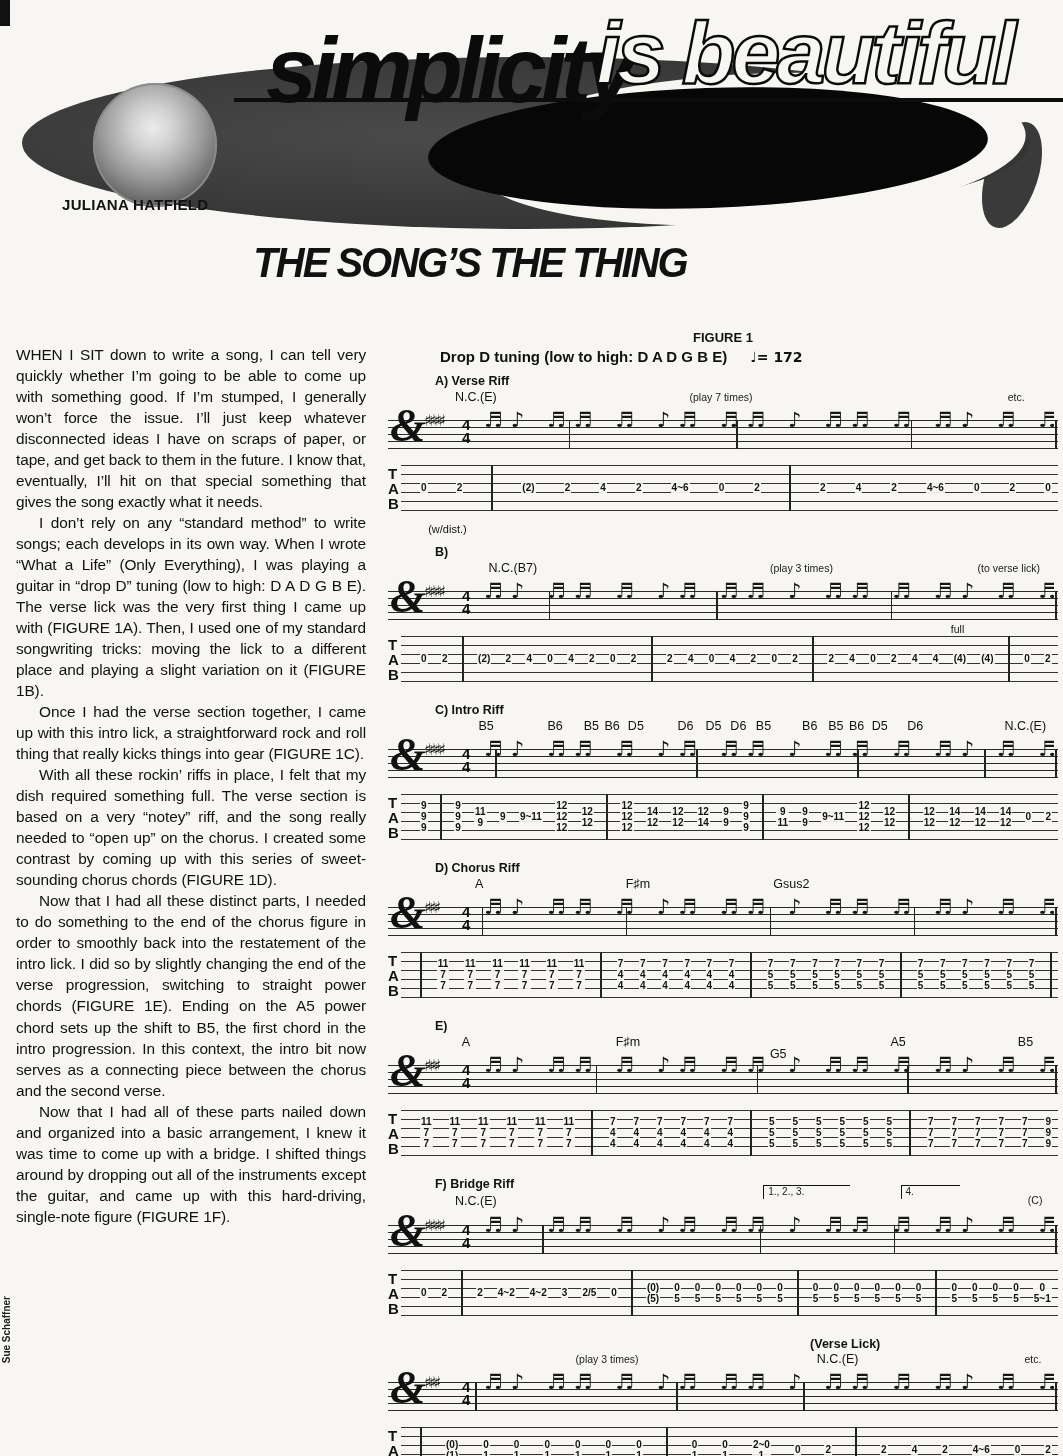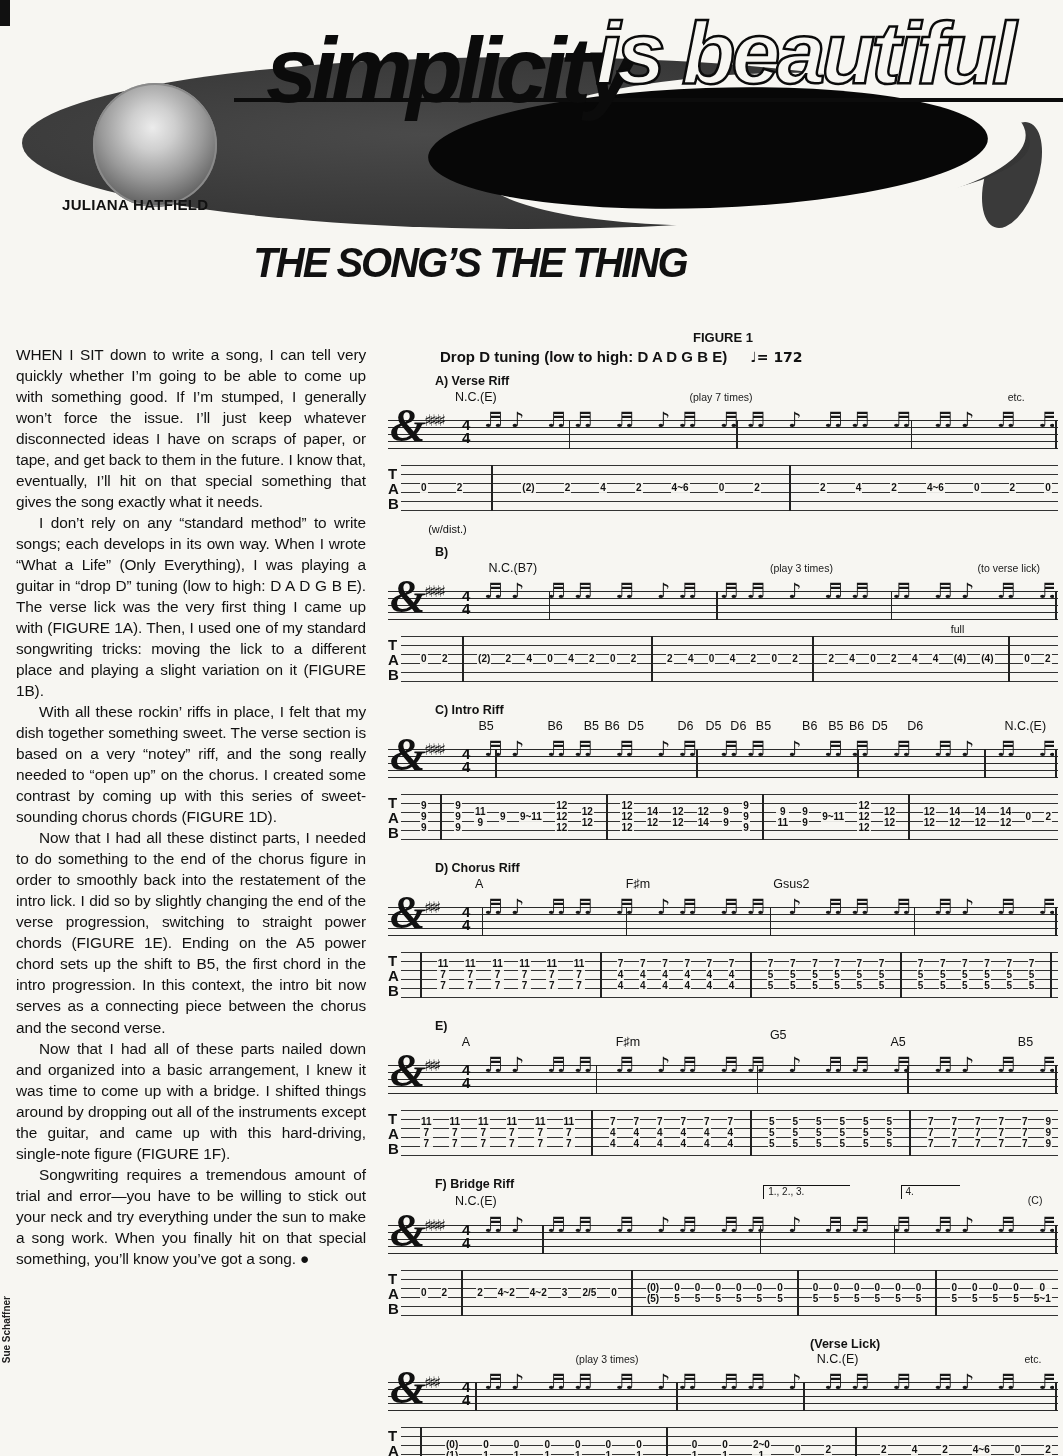--- a/index.html
+++ b/index.html
@@ -91,24 +91,24 @@
   <h1 class="mast-outline">is beautiful</h1>
   <div class="photo"></div>
   <div class="byline">JULIANA HATFIELD</div>
 </header>
 
 <h2 class="article-title">THE SONG’S THE THING</h2>
 
 <div class="column">
   <p class="first">WHEN I SIT down to write a song, I can tell very quickly whether I’m going to be able to come up with something good. If I’m stumped, I generally won’t force the issue. I’ll just keep whatever disconnected ideas I have on scraps of paper, or tape, and get back to them in the future. I know that, eventually, I’ll hit on that special something that gives the song exactly what it needs.</p>
   <p>I don’t rely on any “standard method” to write songs; each develops in its own way. When I wrote “What a Life” (Only Everything), I was playing a guitar in “drop D” tuning (low to high: D A D G B E). The verse lick was the very first thing I came up with (FIGURE 1A). Then, I used one of my standard songwriting tricks: moving the lick to a different place and playing a slight variation on it (FIGURE 1B).</p>
-  <p>With all these rockin’ riffs in place, I felt that my dish together something sweet. The verse section is based on a very “notey” riff, and the song really needed to “open up” on the chorus. I created some contrast by coming up with this series of sweet-sounding chorus chords (FIGURE 1D).</p>
+  <p>Once I had the verse section together, I came up with this intro lick, a straightforward rock and roll thing that really kicks things into gear (FIGURE 1C).</p>
+  <p>With all these rockin’ riffs in place, I felt that my dish required something full. The verse section is based on a very “notey” riff, and the song really needed to “open up” on the chorus. I created some contrast by coming up with this series of sweet-sounding chorus chords (FIGURE 1D).</p>
   <p>Now that I had all these distinct parts, I needed to do something to the end of the chorus figure in order to smoothly back into the restatement of the intro lick. I did so by slightly changing the end of the verse progression, switching to straight power chords (FIGURE 1E). Ending on the A5 power chord sets up the shift to B5, the first chord in the intro progression. In this context, the intro bit now serves as a connecting piece between the chorus and the second verse.</p>
   <p>Now that I had all of these parts nailed down and organized into a basic arrangement, I knew it was time to come up with a bridge. I shifted things around by dropping out all of the instruments except the guitar, and came up with this hard-driving, single-note figure (FIGURE 1F).</p>
-  <p>Songwriting requires a tremendous amount of trial and error—you have to be willing to stick out your neck and try everything under the sun to make a song work. When you finally hit on that special something, you’ll know you’ve got a song. ●</p>
 </div>
 
 <div class="credit">Sue Schaffner</div>
 
 <div class="figure">
   <div class="fig-label">FIGURE 1</div>
   <div class="fig-tuning">
     <span>Drop D tuning (low to high: D A D G B E)</span><span class="fig-tempo">♩= 172</span>
   </div>
 
@@ -621,21 +621,21 @@
           <span class="tab-bar"></span>
         </div>
     </div>
   </section>
 
   <section class="system">
     <div class="labels" style="height:31px">
       <span class="sec" style="left:7%;top:0">E)</span>
       <span class="chord" style="left:11%;top:16px">A</span>
       <span class="chord" style="left:34%;top:16px">F♯m</span>
-      <span class="chord" style="left:57%;top:9px">G5</span>
+      <span class="chord" style="left:57%;top:28px">G5</span>
       <span class="chord" style="left:75%;top:16px">A5</span>
       <span class="chord" style="left:94%;top:16px">B5</span>
     </div>
     <div class="staffwrap">
       <span class="clef">&amp;</span>
       <span class="keysig">♯♯♯</span>
       <span class="timesig">
           <b>4</b>
           <b>4</b>
         </span>

